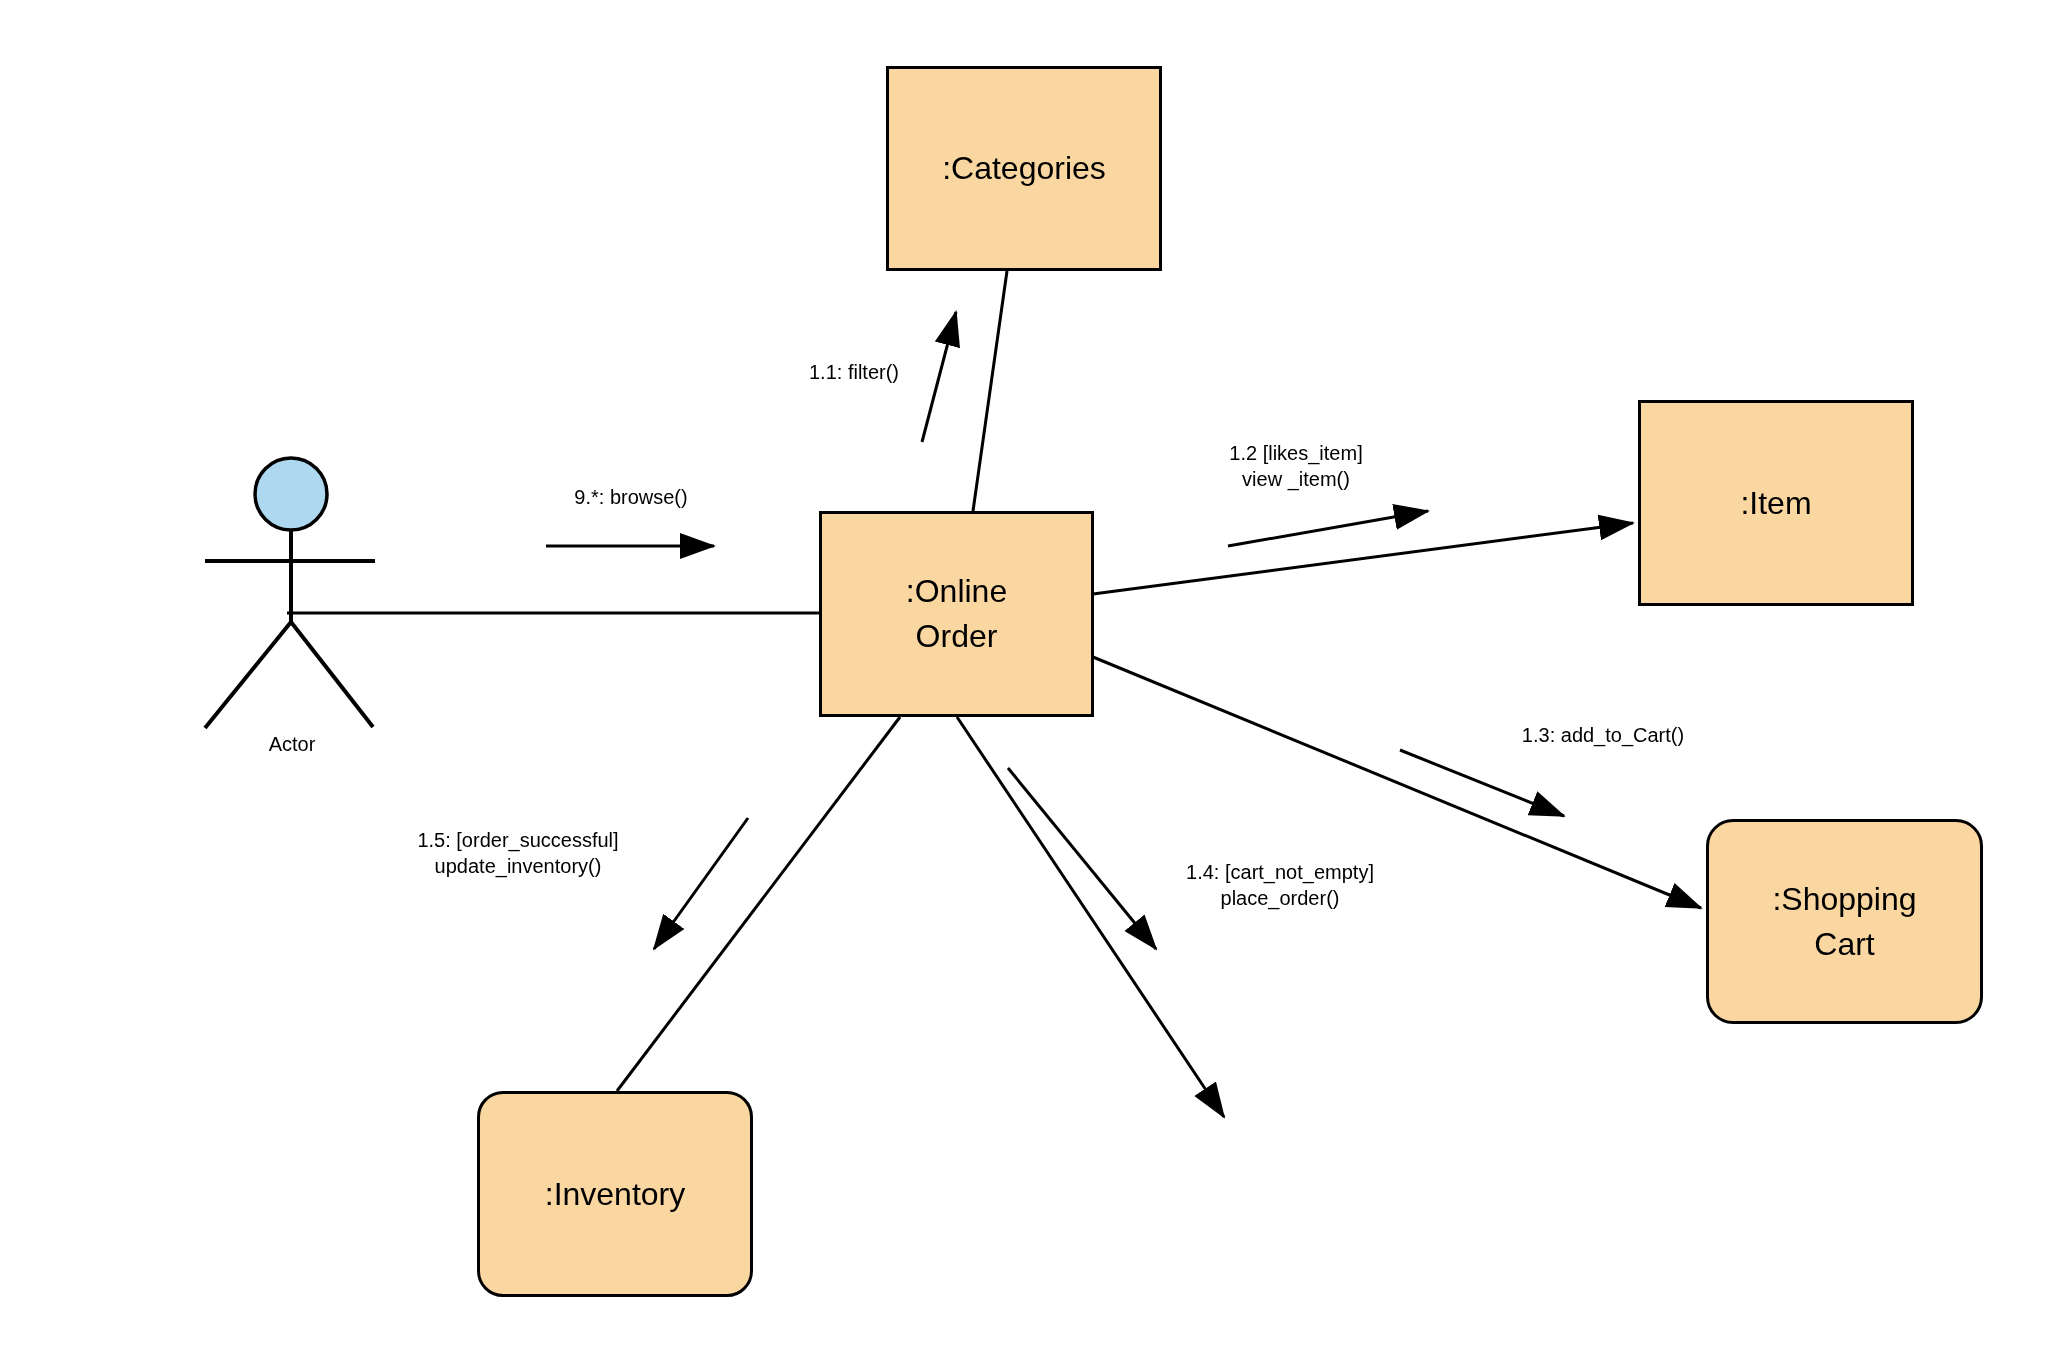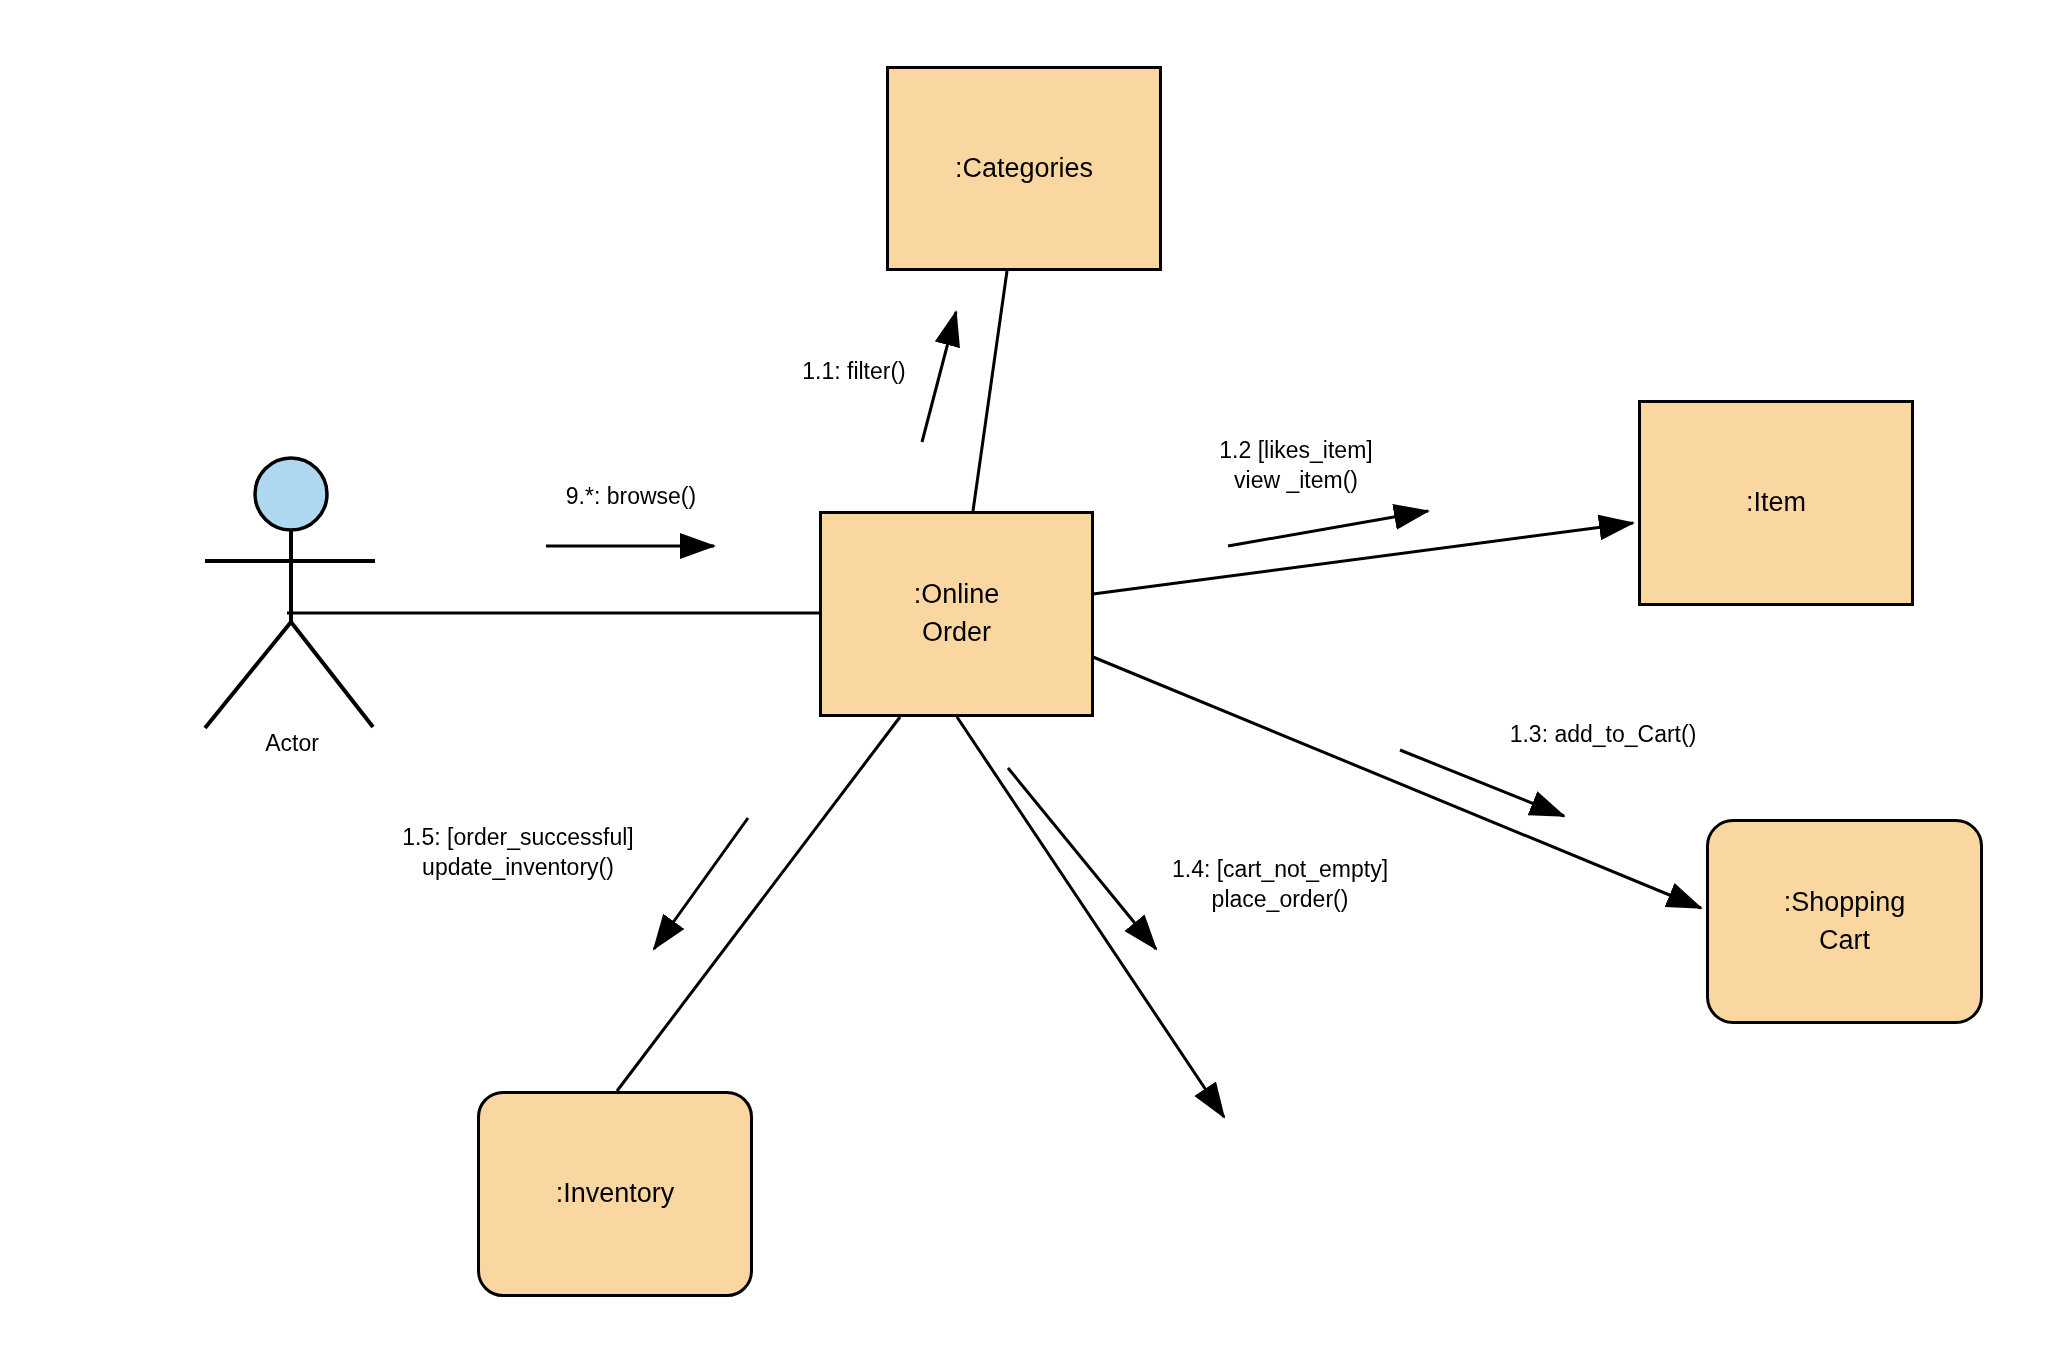--- a/index.html
+++ b/index.html
@@ -26,37 +26,37 @@
   .actor-head{fill:var(--actor-head-fill);stroke:var(--line-color);stroke-width:3.5;}
   .arrowhead{fill:var(--line-color);}
   .node{
     position:absolute;
     background:var(--node-fill);
     border:3px solid var(--node-stroke);
     display:flex;
     align-items:center;
     justify-content:center;
     text-align:center;
-    font-size:27px;
+    font-size:32px;
     line-height:1.4;
     white-space:pre-line;
     color:var(--text-color);
   }
   .node-categories{left:886px;top:66px;width:276px;height:205px;}
   .node-item{left:1638px;top:400px;width:276px;height:206px;}
   .node-online-store{left:819px;top:511px;width:275px;height:206px;}
   .node-shopping-cart{left:1706px;top:819px;width:277px;height:205px;border-radius:27px;}
   .node-order{left:1228px;top:1023px;width:276px;height:205px;}
   .node-inventory{left:477px;top:1091px;width:276px;height:206px;border-radius:26px;}
   .msg-label{
     position:absolute;
     transform:translate(-50%,-50%);
     white-space:pre-line;
     text-align:center;
-    font-size:23px;
+    font-size:20px;
     line-height:1.3;
     color:var(--text-color);
   }
   .label-browse{left:631px;top:497px;}
   .label-filter{left:854px;top:372px;}
   .label-view-item{left:1296px;top:466px;}
   .label-add-to-cart{left:1603px;top:735px;}
   .label-place-order{left:1280px;top:885px;}
   .label-update-inventory{left:518px;top:853px;}
   .label-actor{left:292px;top:744px;}

